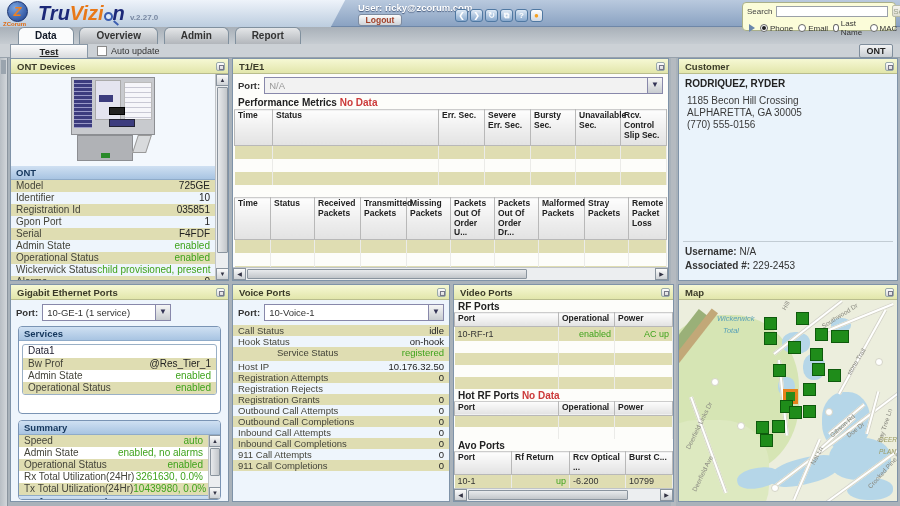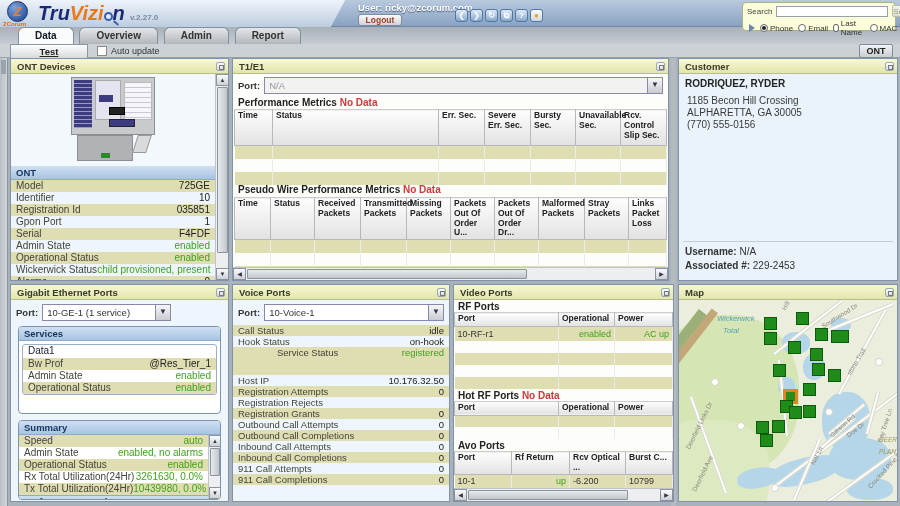--- a/index.html
+++ b/index.html
@@ -350,24 +350,20 @@
                 <td></td>
                 <td></td>
                 <td></td>
                 <td></td>
                 <td></td>
                 <td></td>
               </tr>
         </tbody>
           </table>
       </div>
-      <div style="position:absolute;left:5px;top:110px;height:12px;">
-        <span class="secttl" style="padding-left:0;">Pseudo Wire Performance Metrics</span>
-        <span class="nodata">No Data</span>
-      </div>
       <div style="position:absolute;left:1px;top:123px;right:1px;bottom:13px;overflow:hidden;">
         <table class="grid">
           <colgroup>
               <col style="width:36px">
               <col style="width:44px">
               <col style="width:46px">
               <col style="width:46px">
               <col style="width:44px">
               <col style="width:44px">
               <col style="width:44px">
@@ -379,21 +375,21 @@
               <tr style="height:32px;">
             <th>Time</th>
             <th>Status</th>
             <th>Received Packets</th>
             <th>Transmitted Packets</th>
             <th>Missing Packets</th>
             <th>Packets Out Of Order U...</th>
             <th>Packets Out Of Order Dr...</th>
             <th>Malformed Packets</th>
             <th>Stray Packets</th>
-            <th>Links Packet Loss</th>
+            <th>Remote Packet Loss</th>
           </tr>
           <tr class="tan" style="height:13px;">
                 <td></td>
                 <td></td>
                 <td></td>
                 <td></td>
                 <td></td>
                 <td></td>
                 <td></td>
                 <td></td>
@@ -533,21 +529,21 @@
       </div>
       <div style="position:absolute;left:0;top:25px;right:0;">
         <div class="kv tan" style="height:11px;font-size:9.5px;">
             <span class="k">Call Status</span>
             <span class="v">idle</span>
           </div>
         <div class="kv" style="height:11px;font-size:9.5px;">
             <span class="k">Hook Status</span>
             <span class="v">on-hook</span>
           </div>
-        <div class="kv tan" style="height:28px;font-size:9.5px;padding-left:44px;">
+        <div class="kv tan" style="height:14px;font-size:9.5px;padding-left:44px;">
             <span class="k">Service Status</span>
             <span class="v g">registered</span>
           </div>
         <div class="kv" style="height:11px;font-size:9.5px;">
             <span class="k">Host IP</span>
             <span class="v">10.176.32.50</span>
           </div>
         <div class="kv tan" style="height:11px;font-size:9.5px;">
             <span class="k">Registration Attempts</span>
             <span class="v">0</span>

